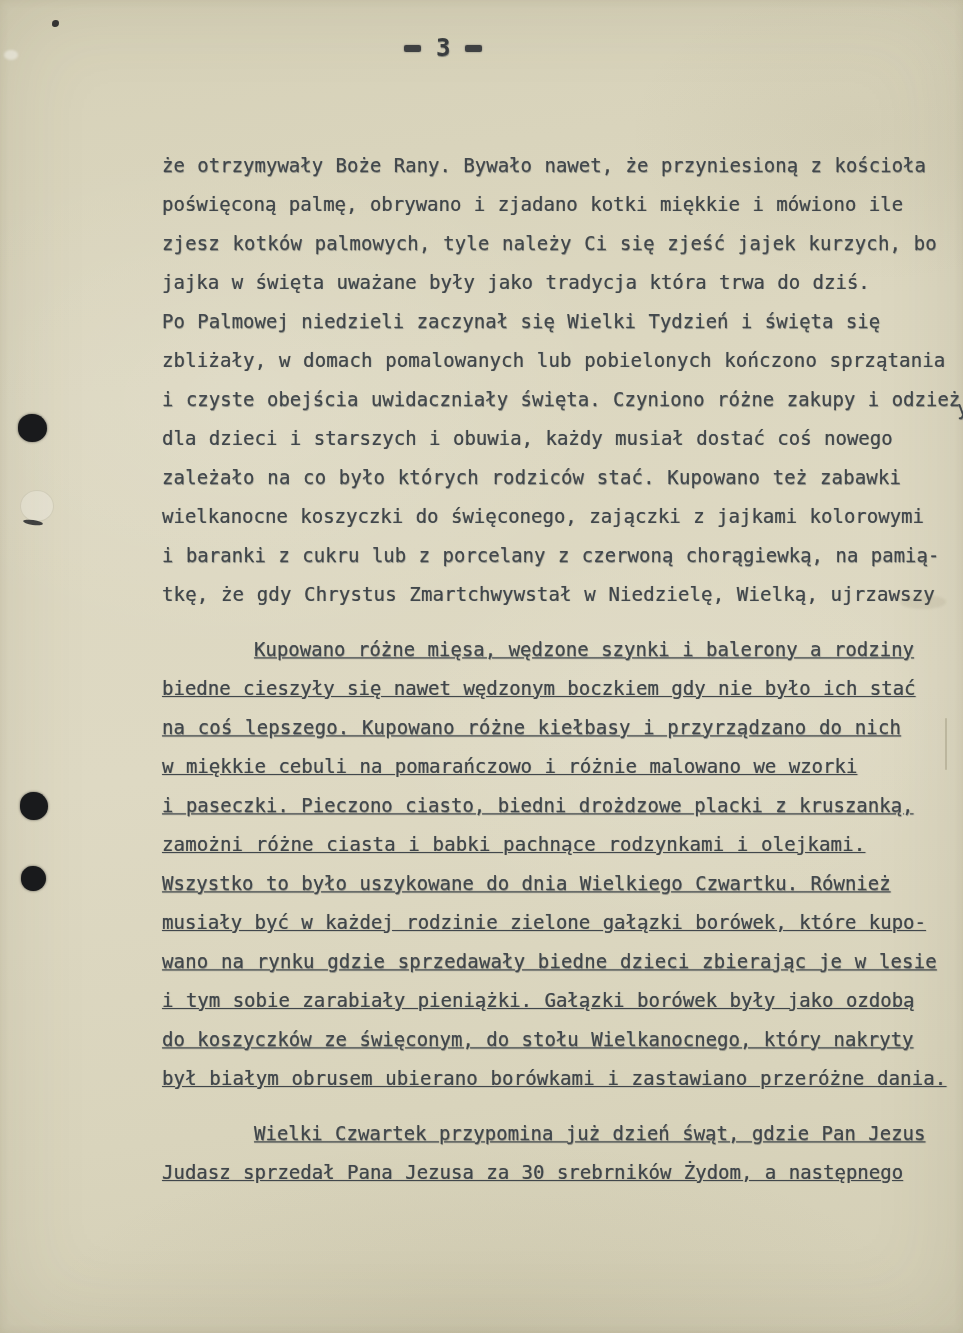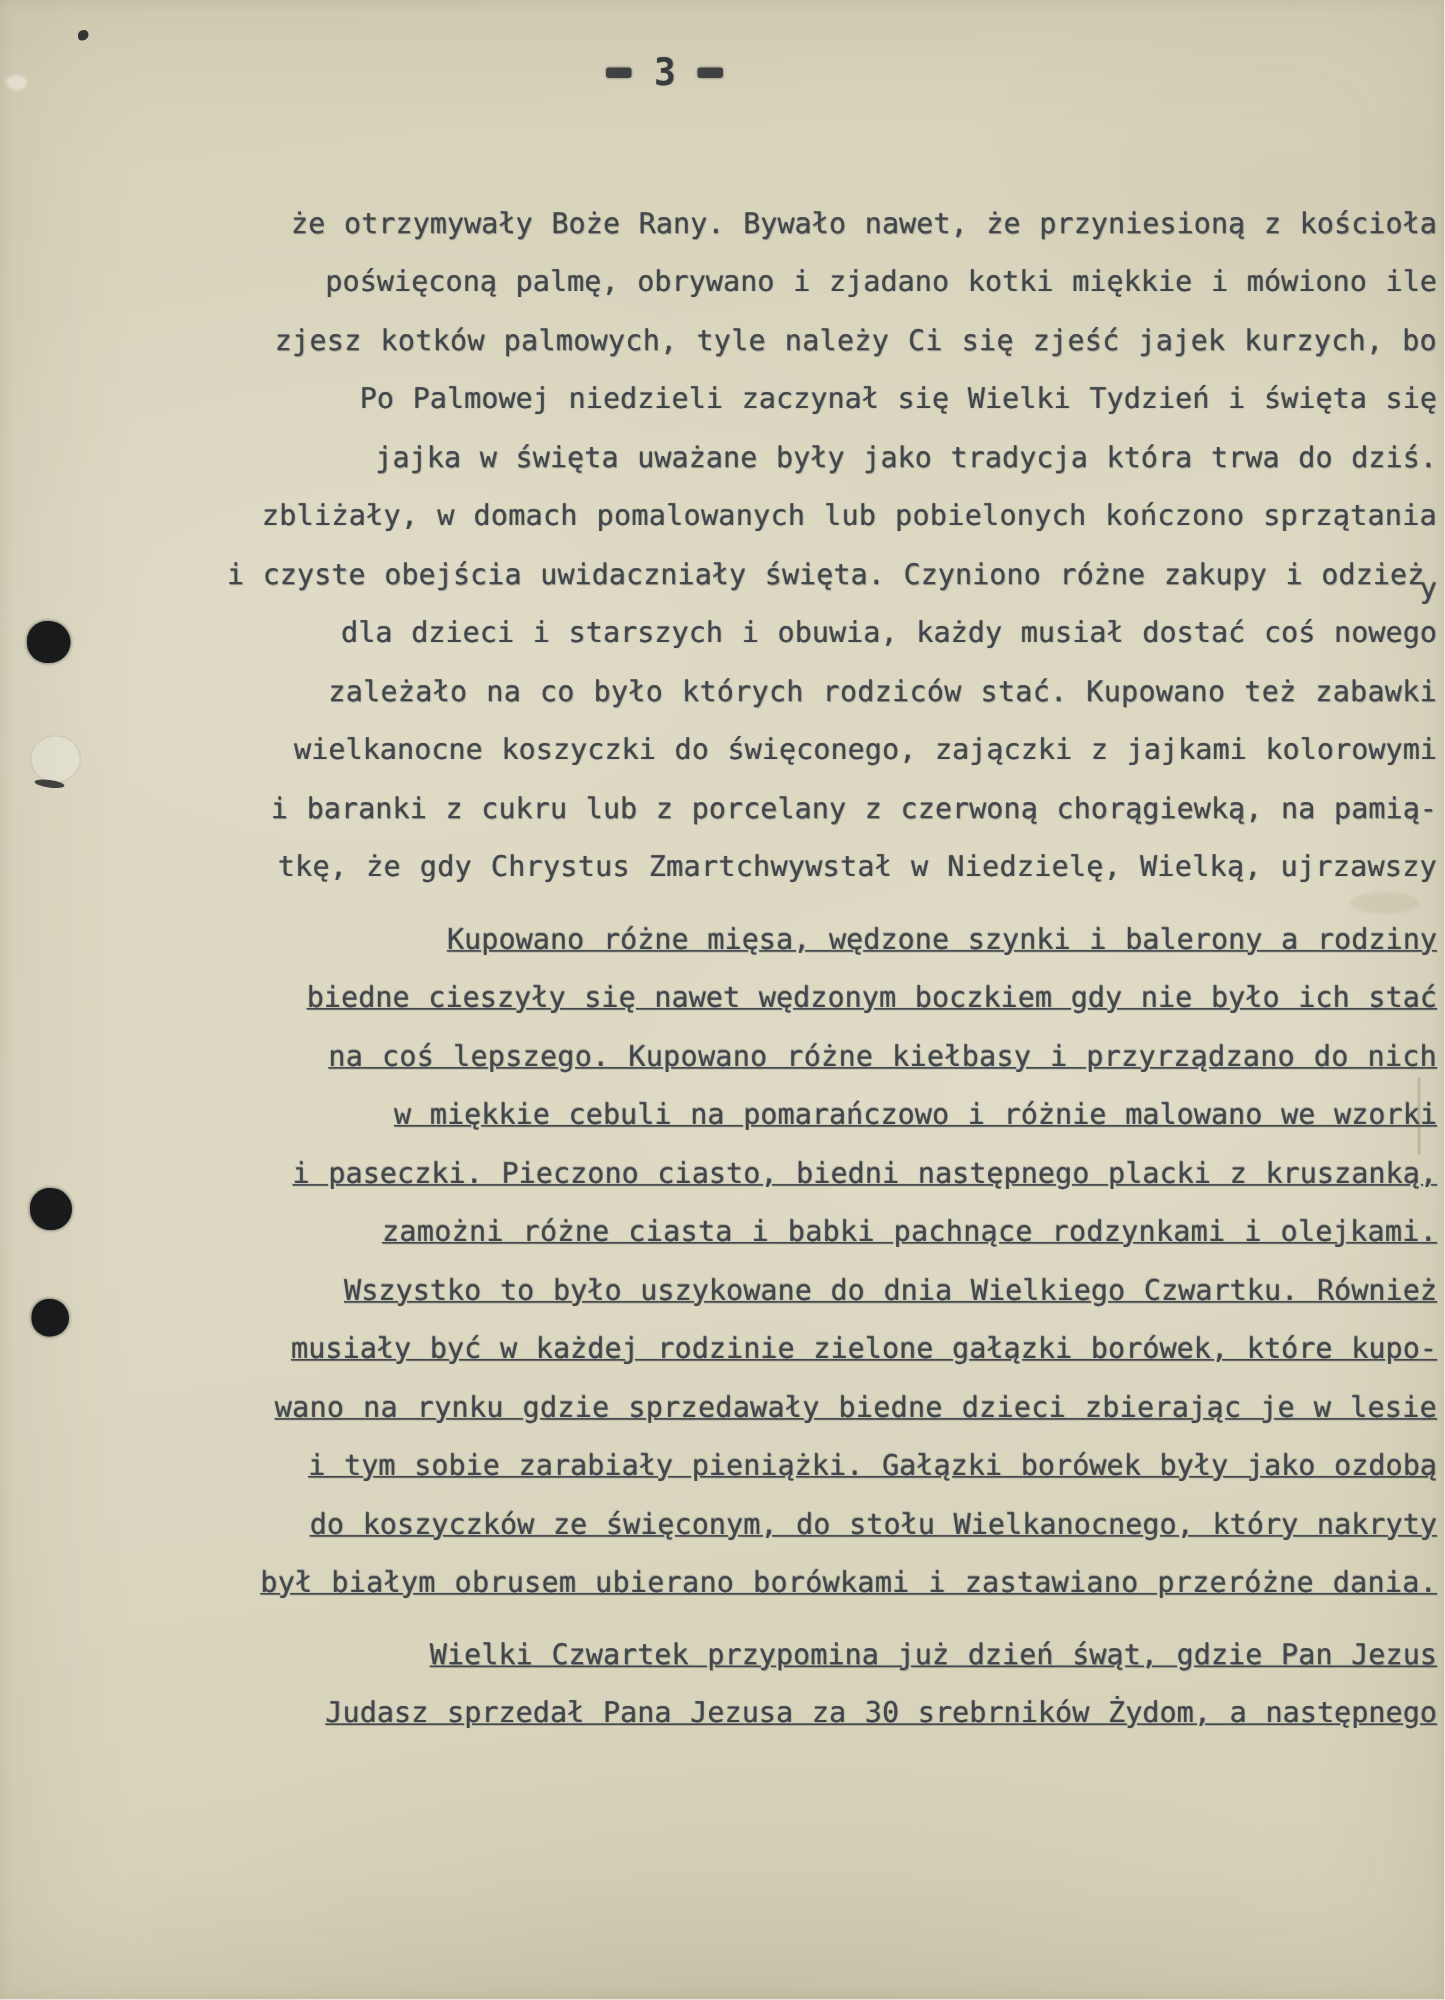--- a/index.html
+++ b/index.html
@@ -54,21 +54,21 @@
     top: 130px;
     left: 146px;
     width: 812px;
     color: rgba(58,64,70,0.90);
     font-size: 19px;
     text-shadow:
       0.4px 0.3px 0.7px rgba(58,64,70,0.50),
       -0.3px -0.2px 0.6px rgba(58,64,70,0.30);
     word-spacing: 1px;
   }
-  .paragraph { margin: 0; text-align: right; }
+  .paragraph { margin: 16px; }
   .paragraph + .paragraph { margin-top: 9px; text-decoration: underline; }
   .line {
     height: 39px;
     line-height: 39px;
     white-space: pre;
   }
   .line:nth-child(odd)  { transform: translateY(0.4px); }
   .line:nth-child(3n)   { letter-spacing: 0.15px; }
   .paragraph.indented .line:first-child { padding-left: 92px; }
   .hang {
@@ -145,36 +145,36 @@
     <span class="dash-block"></span>
     <span class="page-num">3</span>
     <span class="dash-block"></span>
   </div>
 
   <div class="text-block" id="text-block">
       <div class="paragraph">
         <div class="line">że otrzymywały Boże Rany. Bywało nawet, że przyniesioną z kościoła</div>
         <div class="line">poświęconą palmę, obrywano i zjadano kotki miękkie i mówiono ile</div>
         <div class="line">zjesz kotków palmowych, tyle należy Ci się zjeść jajek kurzych, bo</div>
+        <div class="line">jajka w święta uważane były jako tradycja która trwa do dziś.</div>
         <div class="line">Po Palmowej niedzieli zaczynał się Wielki Tydzień i święta się</div>
-        <div class="line">jajka w święta uważane były jako tradycja która trwa do dziś.</div>
         <div class="line">zbliżały, w domach pomalowanych lub pobielonych kończono sprzątania</div>
         <div class="line">i czyste obejścia uwidaczniały święta. Czyniono różne zakupy i odzież<span class="hang">y</span></div>
         <div class="line">dla dzieci i starszych i obuwia, każdy musiał dostać coś nowego</div>
         <div class="line">zależało na co było których rodziców stać. Kupowano też zabawki</div>
         <div class="line">wielkanocne koszyczki do święconego, zajączki z jajkami kolorowymi</div>
         <div class="line">i baranki z cukru lub z porcelany z czerwoną chorągiewką, na pamią-</div>
         <div class="line">tkę, że gdy Chrystus Zmartchwywstał w Niedzielę, Wielką, ujrzawszy</div>
       </div>
       <div class="paragraph indented">
         <div class="line">Kupowano różne mięsa, wędzone szynki i balerony a rodziny</div>
         <div class="line">biedne cieszyły się nawet wędzonym boczkiem gdy nie było ich stać</div>
         <div class="line">na coś lepszego. Kupowano różne kiełbasy i przyrządzano do nich</div>
         <div class="line">w miękkie cebuli na pomarańczowo i różnie malowano we wzorki</div>
-        <div class="line">i paseczki. Pieczono ciasto, biedni następnego placki z kruszanką,</div>
+        <div class="line">i paseczki. Pieczono ciasto, biedni drożdzowe placki z kruszanką,</div>
         <div class="line">zamożni różne ciasta i babki pachnące rodzynkami i olejkami.</div>
         <div class="line">Wszystko to było uszykowane do dnia Wielkiego Czwartku. Również</div>
         <div class="line">musiały być w każdej rodzinie zielone gałązki borówek, które kupo-</div>
         <div class="line">wano na rynku gdzie sprzedawały biedne dzieci zbierając je w lesie</div>
         <div class="line">i tym sobie zarabiały pieniążki. Gałązki borówek były jako ozdobą</div>
         <div class="line">do koszyczków ze święconym, do stołu Wielkanocnego, który nakryty</div>
         <div class="line">był białym obrusem ubierano borówkami i zastawiano przeróżne dania.</div>
       </div>
       <div class="paragraph indented">
         <div class="line">Wielki Czwartek przypomina już dzień śwąt, gdzie Pan Jezus</div>

